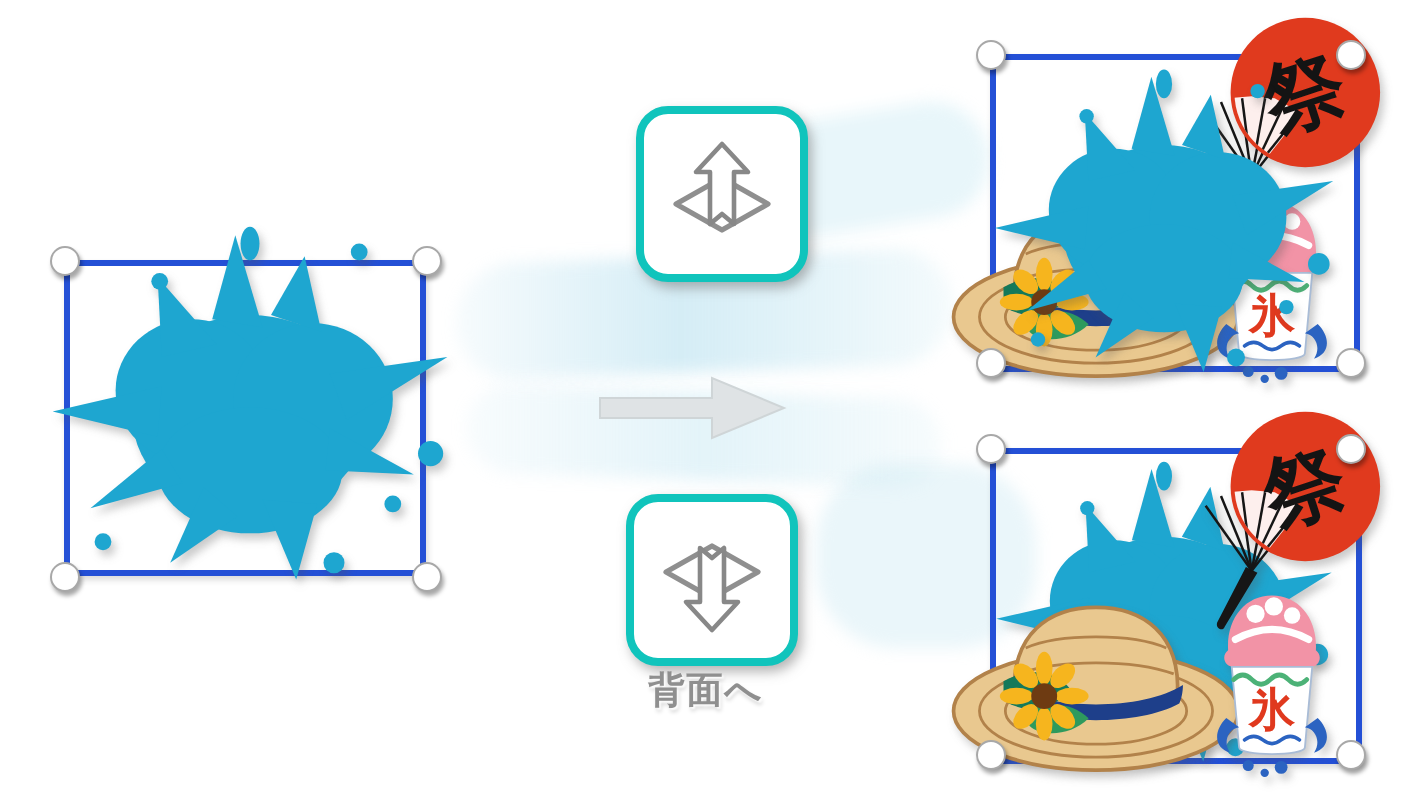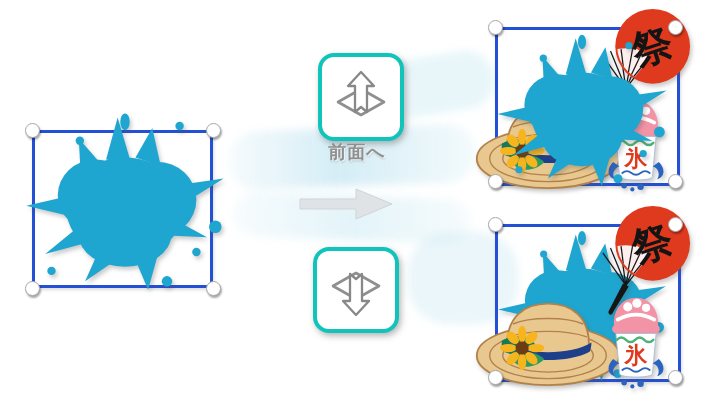--- a/index.html
+++ b/index.html
@@ -177,32 +177,32 @@
     <div class="handle" style="left:5px;top:181px;"></div>
     <div class="handle" style="left:186px;top:181px;"></div>
   </div>
 
   <div class="zbtn" style="left:318px;top:53px;width:78px;height:80px;">
     <svg width="56" height="56" viewBox="0 0 56 56">
       <path class="icon-diamond" d="M5,33 L28,20 L51,33 L28,46 Z"></path>
       <path class="icon-arrow" d="M28,3 L41,17 L34,17 L34,43 L28,38 L22,43 L22,17 L15,17 Z"></path>
     </svg>
   </div>
-  <div class="zlabel" style="left:312px;top:140px;">前面へ</div>
 
   <svg class="art" style="left:296px;top:186px;width:100px;height:36px;filter:none;" viewBox="0 0 100 36">
     <polygon class="flow-arrow" points="4,13 60,13 60,3 96,18 60,33 60,23 4,23"></polygon>
   </svg>
 
   <div class="zbtn" style="left:313px;top:247px;width:78px;height:78px;">
     <svg width="56" height="56" viewBox="0 0 56 56">
       <path class="icon-diamond" d="M5,24 L28,11 L51,24 L28,37 Z"></path>
       <path class="icon-arrow" d="M28,53 L15,39 L22,39 L22,12 L28,17 L34,12 L34,39 L41,39 Z"></path>
     </svg>
   </div>
+  <div class="zlabel" style="left:308px;top:333px;">背面へ</div>
 
   <div class="comp" style="left:468px;top:0;width:246px;height:200px;">
     <div class="selbox" style="left:27px;top:27px;width:179px;height:153px;"></div>
     <svg class="art z2" style="left:6px;top:98px;width:148px;height:95px;" viewBox="0 0 160 100">
         <use href="#sym-hat"></use>
       </svg>
     <svg class="art z2" style="left:129px;top:6px;width:96px;height:115px;" viewBox="0 0 100 120">
         <use href="#sym-fan"></use>
       </svg>
     <svg class="art z2" style="left:136px;top:97px;width:64px;height:98px;" viewBox="0 0 70 105">

